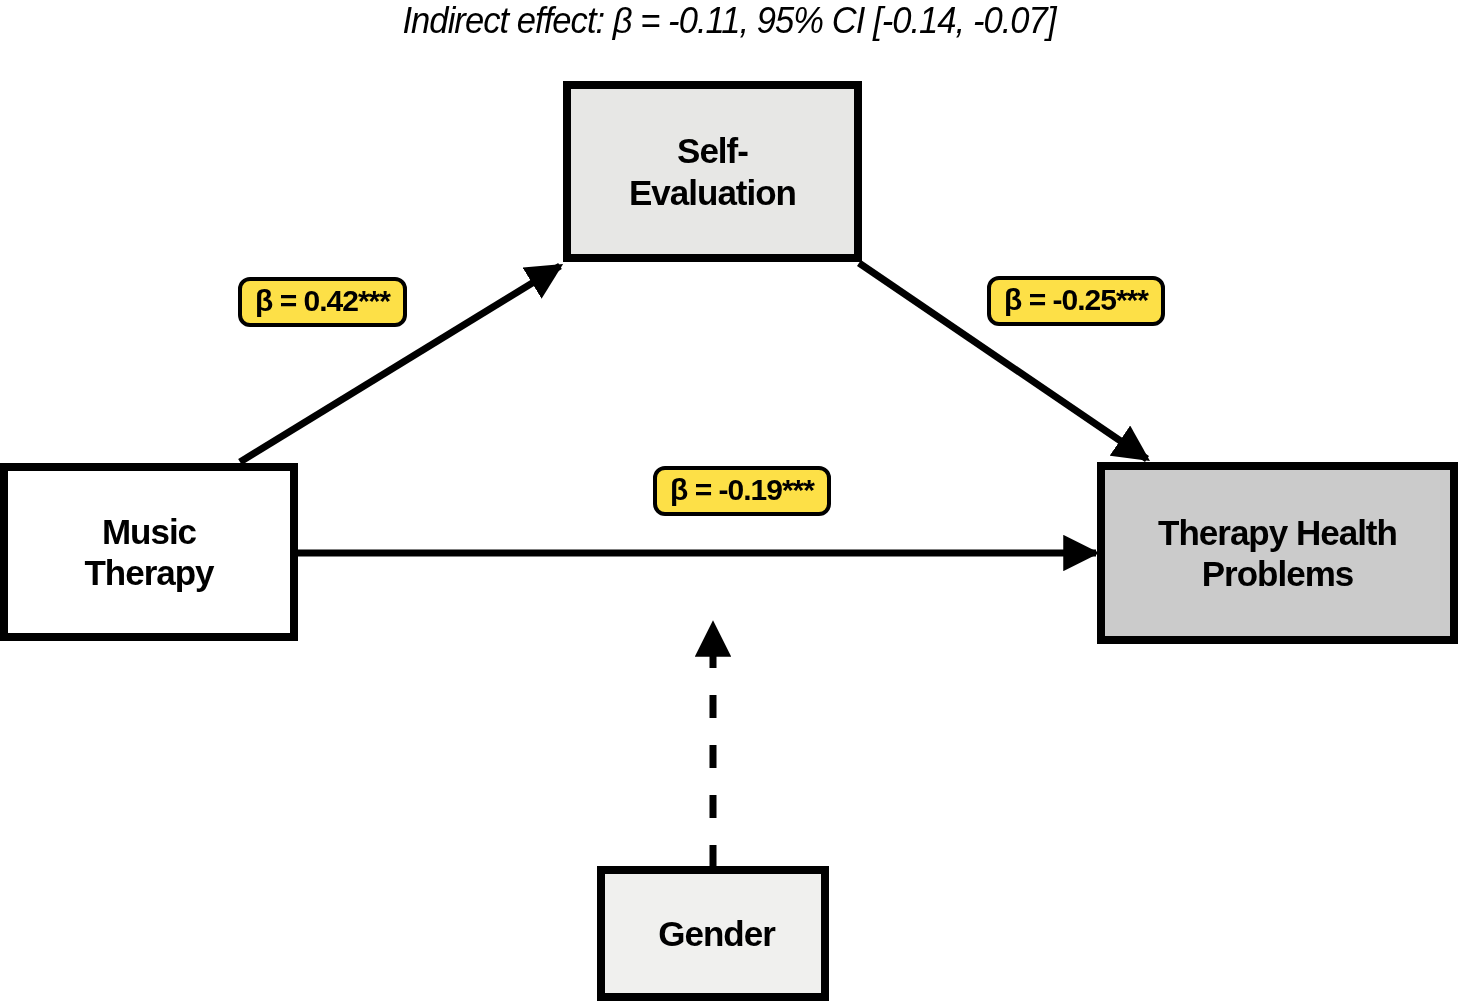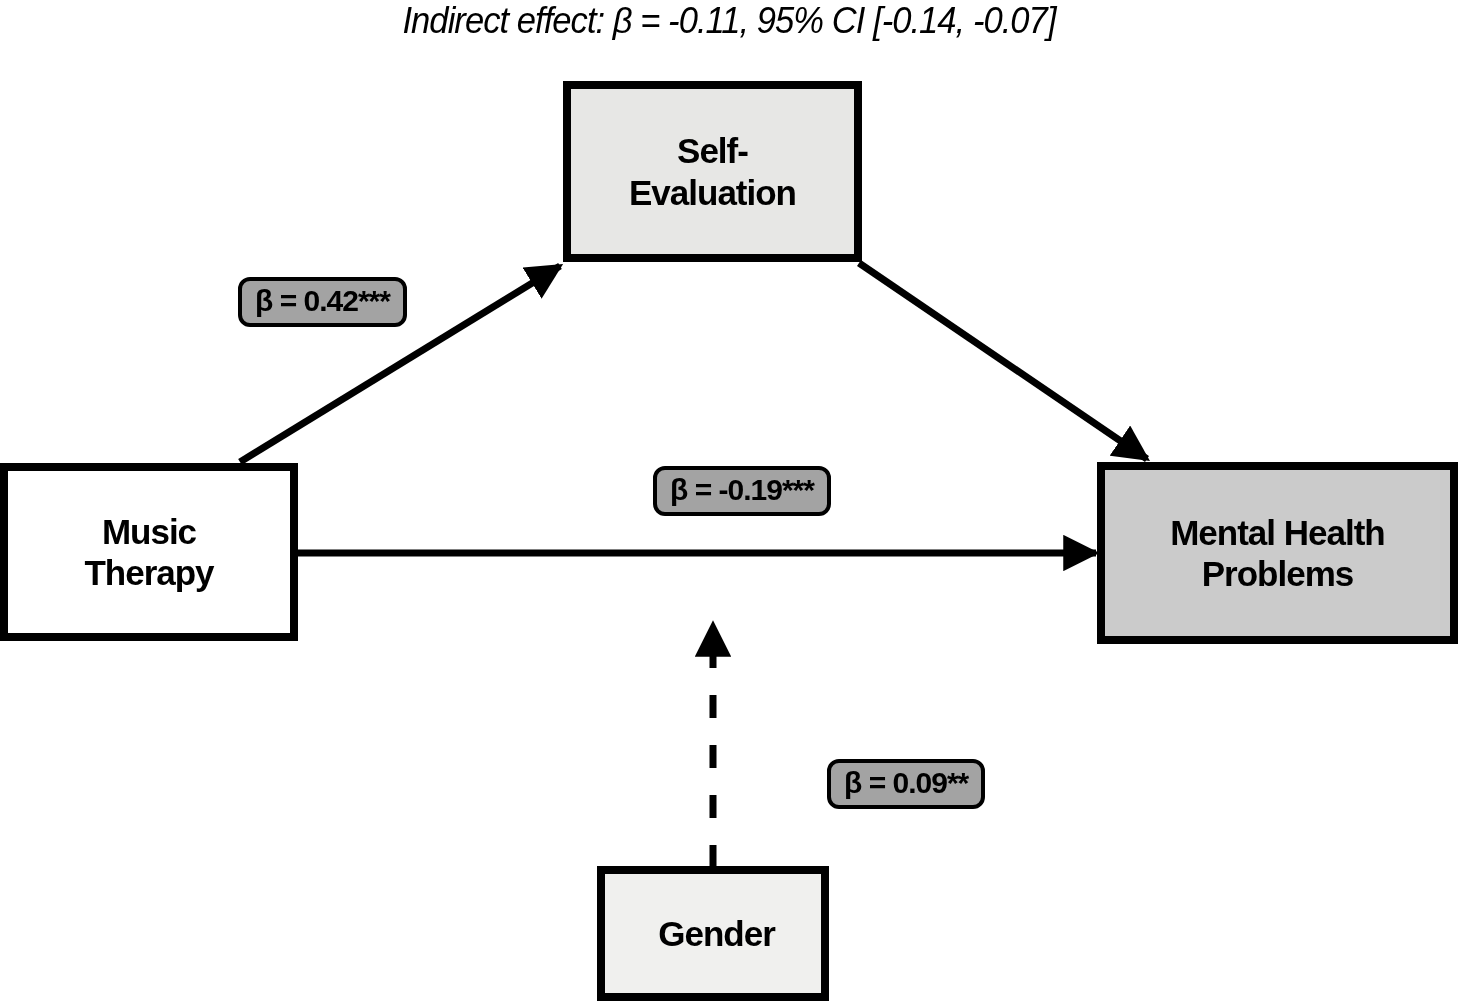--- a/index.html
+++ b/index.html
@@ -51,21 +51,21 @@
     color: #000000;
     white-space: pre-line;
   }
   .node-self-evaluation { left: 563px; top: 81px;  width: 299px; height: 181px; background: #e7e7e5; }
   .node-music-therapy   { left: 0px;   top: 463px; width: 298px; height: 178px; background: #ffffff; }
   .node-mental-health   { left: 1097px;top: 462px; width: 361px; height: 182px; background: #cbcbcb; }
   .node-gender          { left: 597px; top: 866px; width: 232px; height: 135px; background: #f0f0ee; padding-left: 7px; }
   .coef {
     position: absolute;
     box-sizing: border-box;
-    background: #a3a3a3;
+    background: #fde047;
     border: 4px solid #000000;
     border-radius: 12px;
     padding: 3px 13px 5px 13px;
     font-weight: bold;
     font-size: 30px;
     letter-spacing: -1px;
     color: #000000;
     white-space: nowrap;
   }
   .coef-a   { left: 238px; top: 277px; }
@@ -91,25 +91,25 @@
     <line x1="297" y1="553" x2="1096" y2="553" stroke="#000000" stroke-width="7" marker-end="url(#arrow)"></line>
     <line x1="713" y1="868" x2="713" y2="624" stroke="#000000" stroke-width="7" stroke-dasharray="23 27" marker-end="url(#arrow)"></line>
   </svg>
 
   <div class="node node-music-therapy">Music
 Therapy</div>
 
   <div class="node node-self-evaluation">Self-
 Evaluation</div>
 
-  <div class="node node-mental-health">Mental Health
+  <div class="node node-mental-health">Therapy Health
 Problems</div>
 
   <div class="node node-gender">Gender</div>
 
   <div class="coef coef-a">β = 0.42***</div>
 
+  <div class="coef coef-b">β = -0.25***</div>
 
   <div class="coef coef-c">β = -0.19***</div>
 
-  <div class="coef coef-mod">β = 0.09**</div>
 
 </div>
 
 </body></html>

